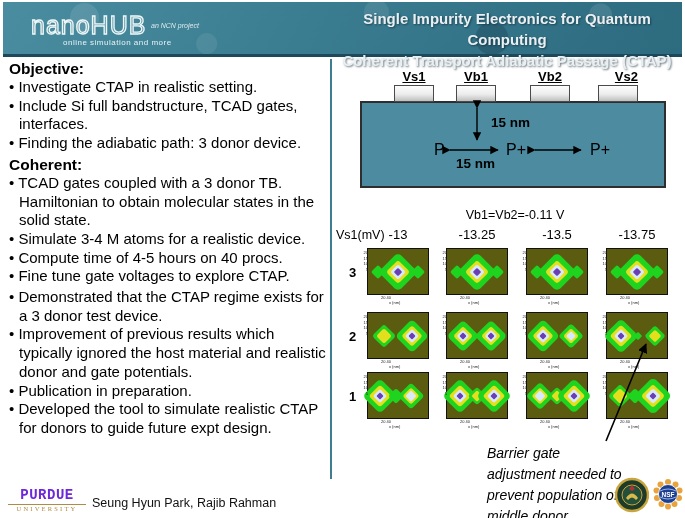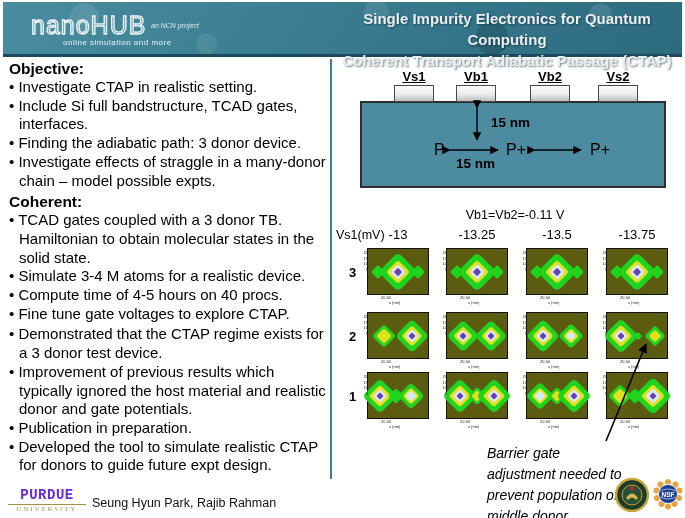--- a/index.html
+++ b/index.html
@@ -88,21 +88,20 @@
       <div>Coherent Transport Adiabatic Passage (CTAP)</div>
     </div>
   </div>
 
   <div class="left-col" id="left-col">
       <div class="sec-heading">Objective:</div>
       <ul class="bullets">
         <li>Investigate CTAP in realistic setting.</li>
         <li>Include Si full bandstructure, TCAD gates, interfaces.</li>
         <li>Finding the adiabatic path: 3 donor device.</li>
-        <li>Investigate effects of straggle in a many-donor chain – model possible expts.</li>
       </ul>
       <div class="sec-heading">Coherent:</div>
       <ul class="bullets">
         <li>TCAD gates coupled with a 3 donor TB. Hamiltonian to obtain molecular states in the solid state.</li>
         <li>Simulate 3-4 M atoms for a realistic device.</li>
         <li>Compute time of 4-5 hours on 40 procs.</li>
         <li>Fine tune gate voltages to explore CTAP.</li>
       </ul>
       <ul class="bullets">
         <li>Demonstrated that the CTAP regime exists for a 3 donor test device.</li>
@@ -116,21 +115,21 @@
 
   <div>
     <div class="substrate"></div>
     <div id="gates">
         <div class="gate-label" style="left: 394px;">Vs1</div>
         <div class="gate" style="left: 394px;"></div>
         <div class="gate-label" style="left: 456px;">Vb1</div>
         <div class="gate" style="left: 456px;"></div>
         <div class="gate-label" style="left: 530px;">Vb2</div>
         <div class="gate" style="left: 530px;"></div>
-        <div class="gate-label" style="left: 598px;">Vs2</div>
+        <div class="gate-label" style="left: 598px; text-align: right;">Vs2</div>
         <div class="gate" style="left: 598px;"></div>
       </div>
     <div class="dim-label" style="left:491px;top:115px;">15 nm</div>
     <div class="dim-label" style="left:456px;top:156px;">15 nm</div>
     <div class="donor-label" style="left:434px;">P</div>
     <div class="donor-label" style="left:506px;">P+</div>
     <div class="donor-label" style="left:590px;">P+</div>
   </div>
 
   <div class="grid-title">Vb1=Vb2=-0.11 V</div>

